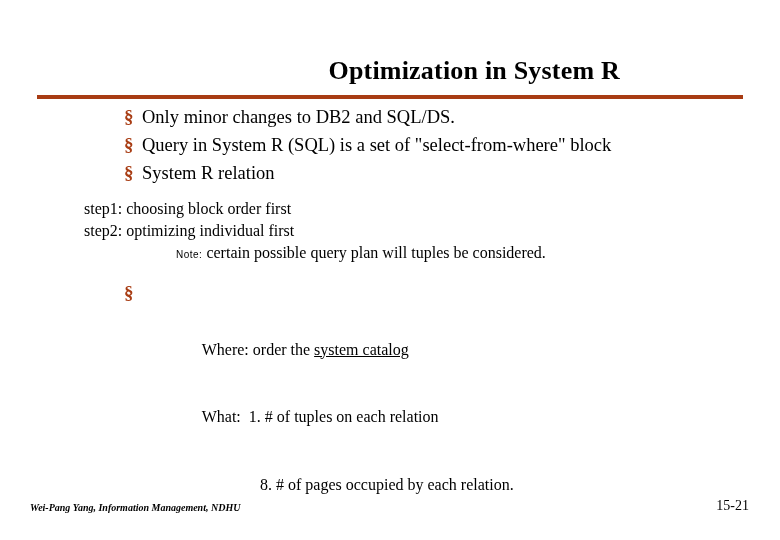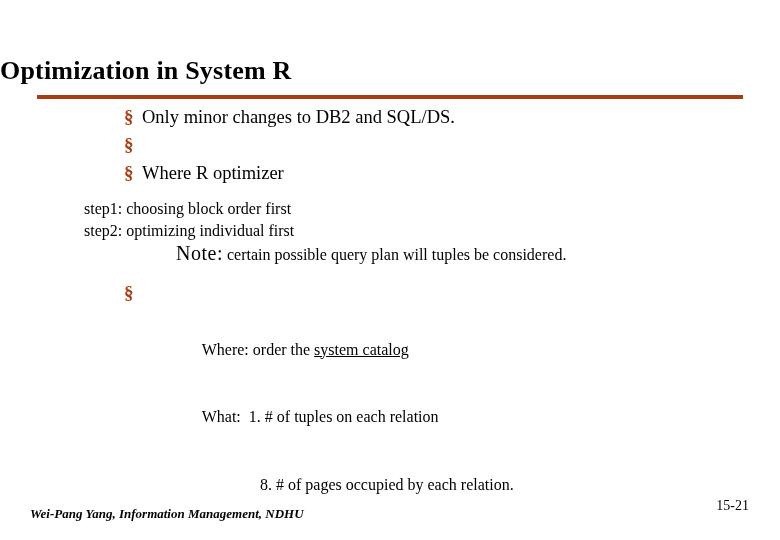--- a/index.html
+++ b/index.html
@@ -19,21 +19,21 @@
     position: relative;
     width: 780px;
     height: 540px;
     box-sizing: border-box;
   }
   .title {
     position: absolute;
     top: 56px;
     left: 0;
     width: 620px;
-    text-align: left;
+    text-align: right;
     font-size: 26px;
     font-weight: bold;
     font-family: "Liberation Serif", serif;
     color: #000000;
     letter-spacing: 0.2px;
   }
   .rule {
     position: absolute;
     top: 95px;
     left: 37px;
@@ -70,36 +70,36 @@
   .sub {
     font-size: 16px;
     line-height: 22px;
     font-family: "Liberation Serif", serif;
   }
   .indent-a { margin-left: 84px; }
   .indent-b { margin-left: 238px; }
   .indent-c { margin-left: 176px; }
   .underline { text-decoration: underline; }
   .note-word {
-    font-family: Liberation Serif, serif;
-    font-size: 20px;
+    font-family: Liberation Sans, sans-serif;
+    font-size: 10px;
     letter-spacing: 0.5px;
   }
   .gap-small { height: 10px; }
   .list-block {
     margin-left: 170px;
     font-size: 16px;
     line-height: 22.5px;
   }
   .list-line { white-space: pre; }
   .footer-left {
     position: absolute;
     left: 30px;
-    bottom: 18px;
-    font-size: 13px;
+    bottom: 27px;
+    font-size: 10px;
     font-style: italic;
     font-weight: bold;
     font-family: "Liberation Serif", serif;
     color: #000000;
   }
   .footer-right {
     position: absolute;
     right: 31px;
     bottom: 26px;
     font-size: 14px;
@@ -116,25 +116,26 @@
 
   <div class="body">
 
     <div class="bullet-row">
       <span class="bullet-mark">§</span>
       <span class="bullet-text">Only minor changes to DB2 and SQL/DS.</span>
     </div>
 
     <div class="bullet-row">
       <span class="bullet-mark">§</span>
+      <span class="bullet-text">Query in System R (SQL) is a set of "select-from-where" block</span>
     </div>
 
     <div class="bullet-row">
       <span class="bullet-mark">§</span>
-      <span class="bullet-text">Where R optimizer</span>
+      <span class="bullet-text">System R relation</span>
     </div>
 
     <div class="gap-small"></div>
 
     <div class="sub indent-a">step1: choosing block order first</div>
 
 
     <div class="sub indent-a">step2: optimizing individual first</div>
 
     <div class="sub indent-c">

